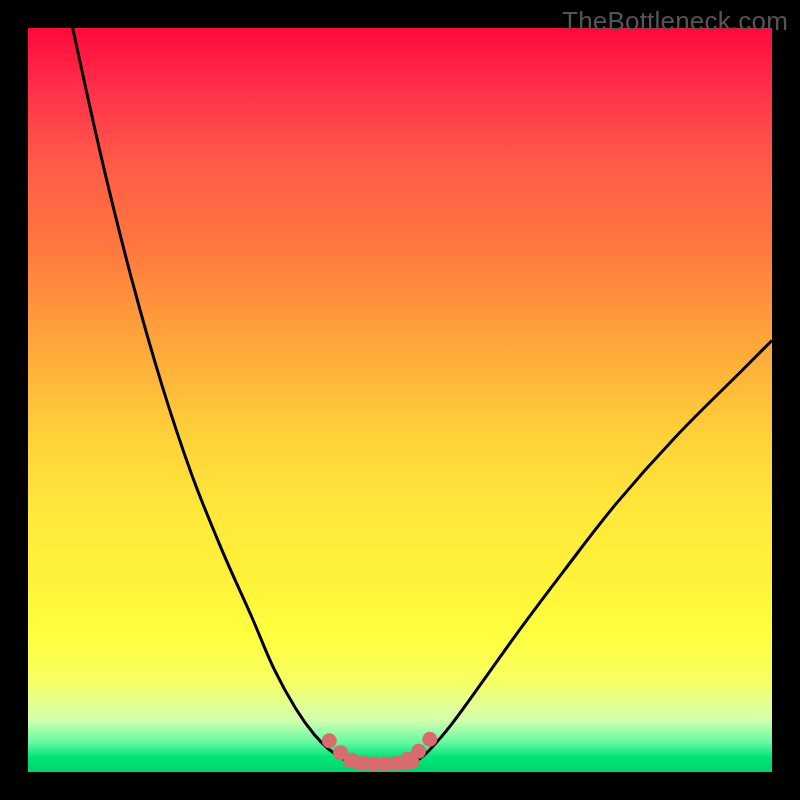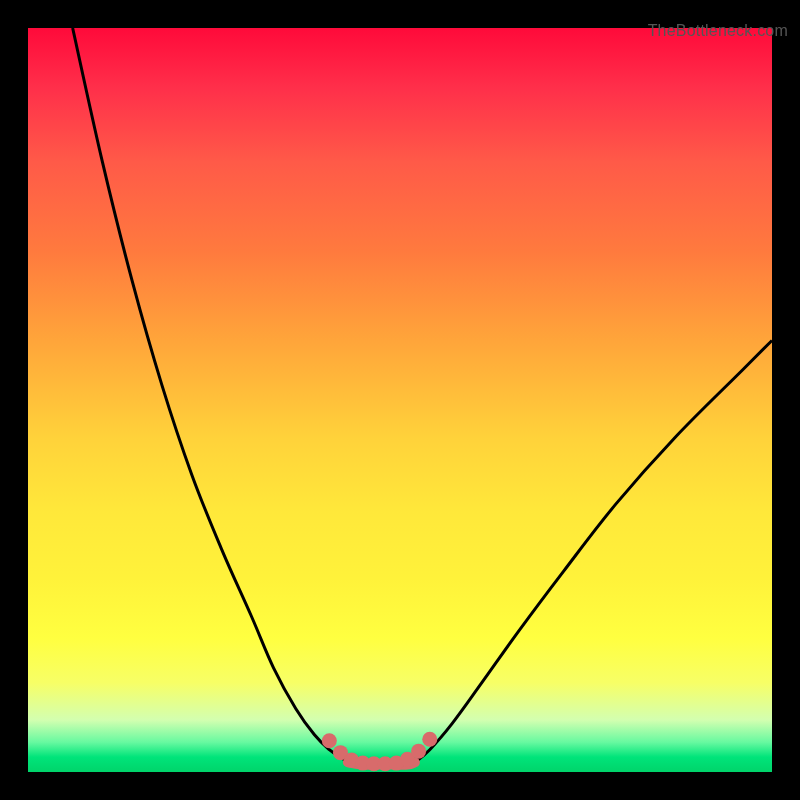--- a/index.html
+++ b/index.html
@@ -32,25 +32,24 @@
       #67f9a0 96%,
       #00e47a 98%,
       #00d46a 100%
     );
   }
   .watermark {
     position: absolute;
     top: 6px;
     right: 12px;
     color: #555;
-    font-size: 16px;
+    font-size: 26px;
     letter-spacing: 0.2px;
     text-align: right;
     z-index: 20;
-    margin-top: 16px;
   }
   svg.overlay {
     position: absolute;
     left: 0;
     top: 0;
     width: 744px;
     height: 744px;
     z-index: 10;
   }
 </style>

